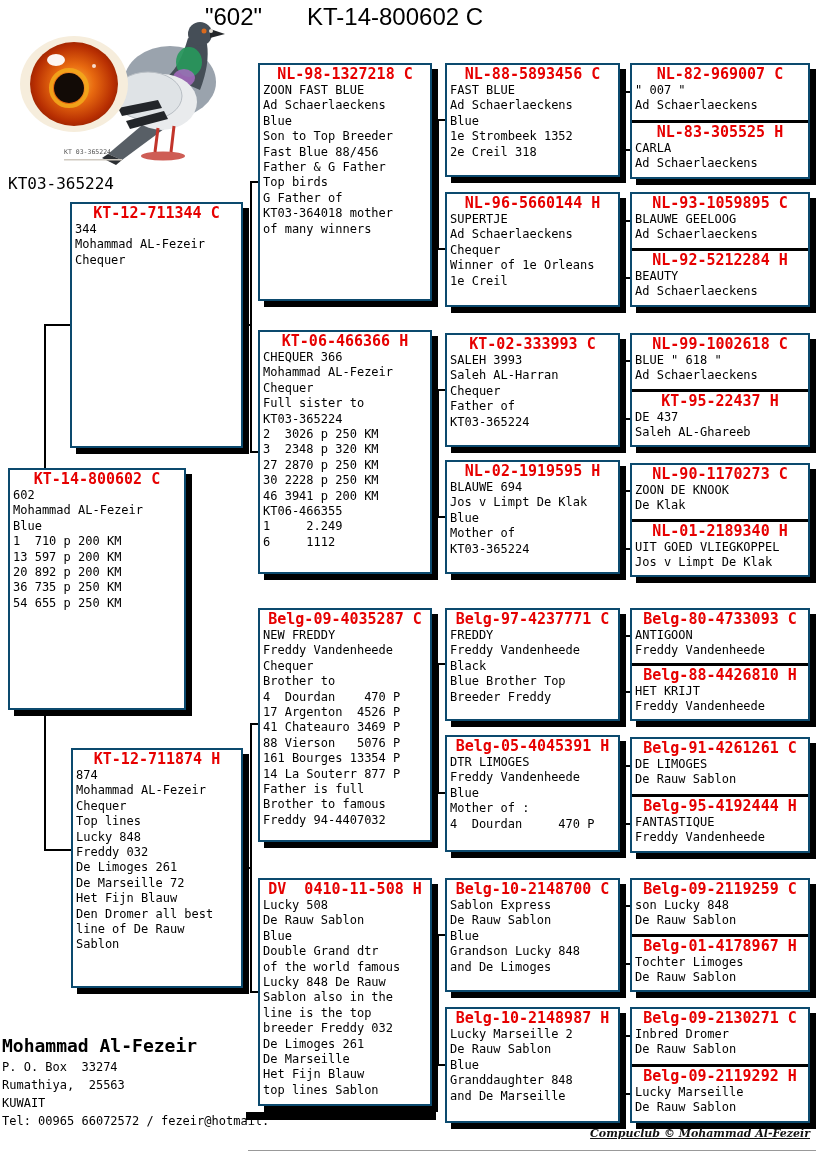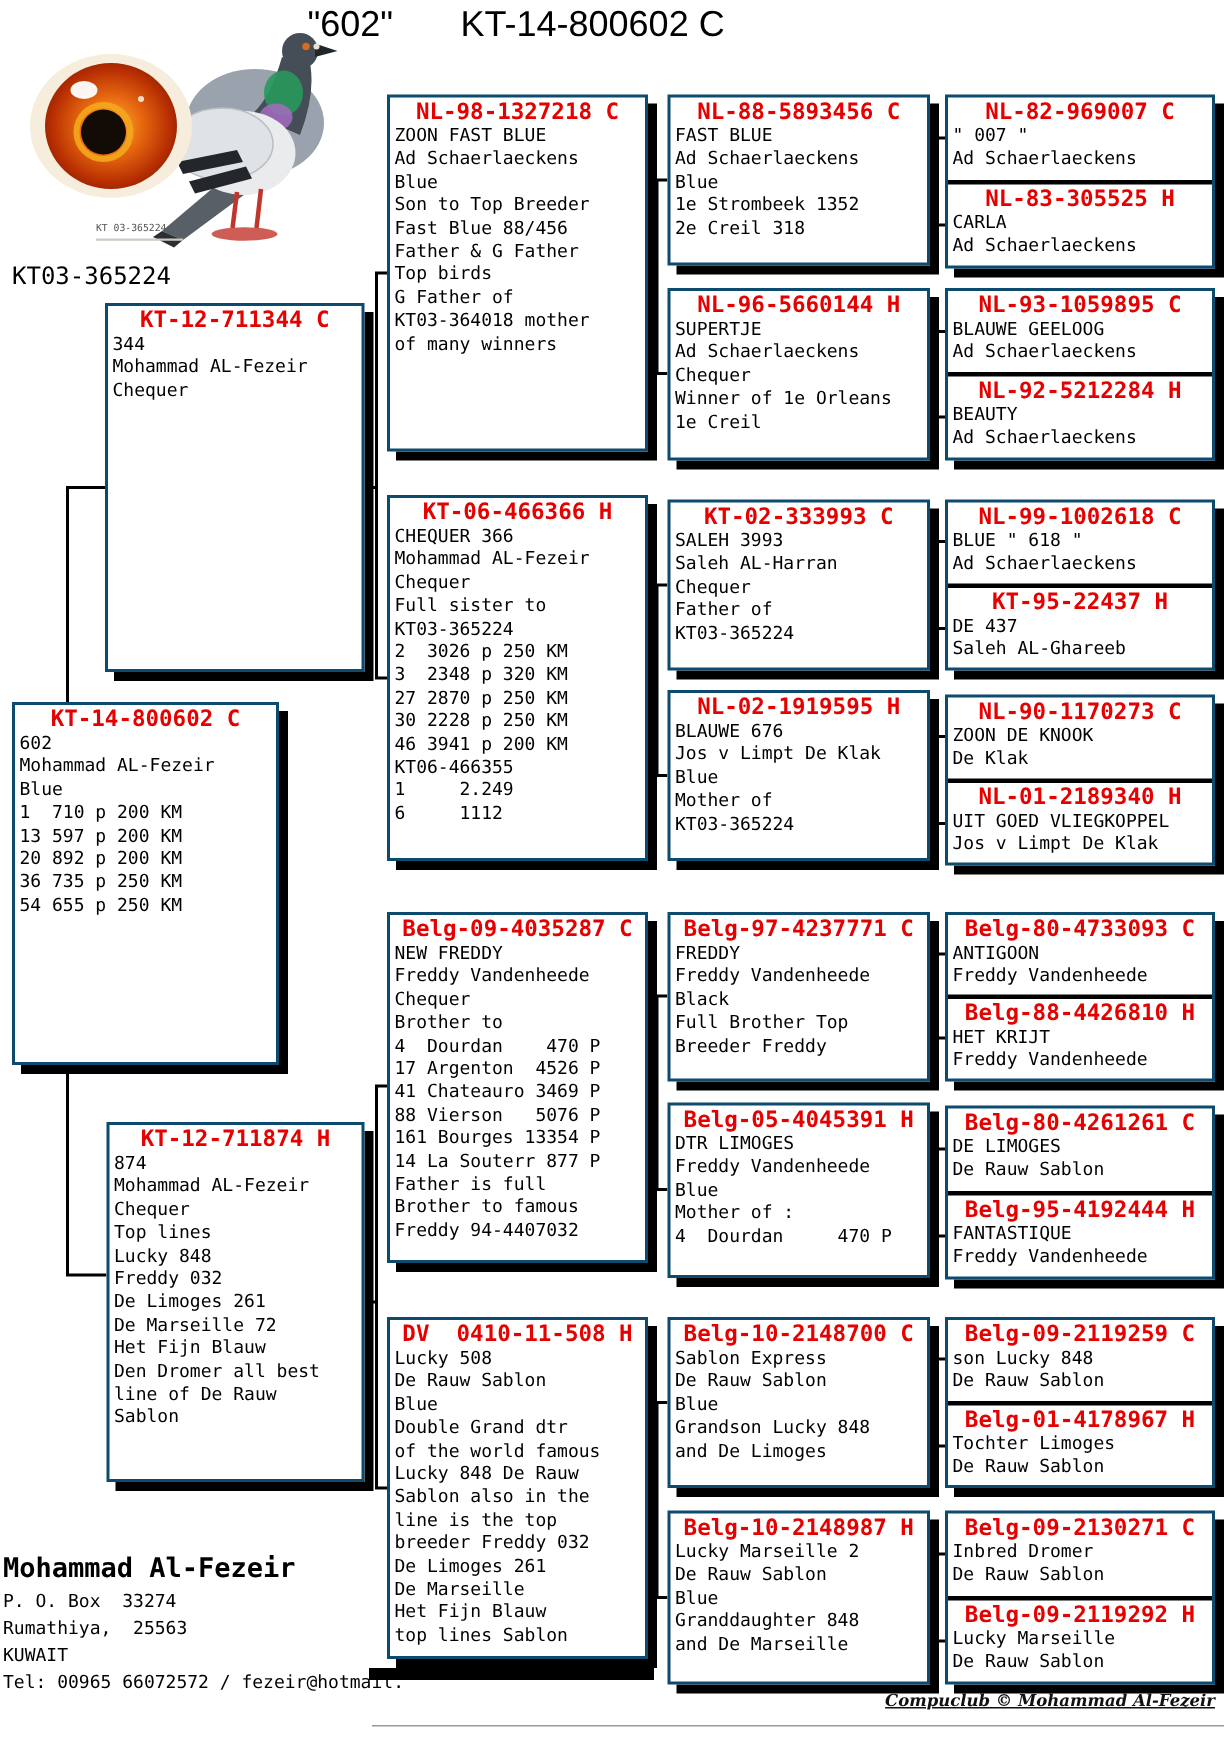--- a/index.html
+++ b/index.html
@@ -241,34 +241,34 @@
         <div class="ln">SALEH 3993</div>
         <div class="ln">Saleh AL-Harran</div>
         <div class="ln">Chequer</div>
         <div class="ln">Father of</div>
         <div class="ln">KT03-365224</div>
       </div>
   </div>
   <div class="pbox" style="left:445px;top:460px;width:175px;height:114px">
     <div class="ptitle">NL-02-1919595 H</div>
     <div class="pbody">
-        <div class="ln">BLAUWE 676</div>
+        <div class="ln">BLAUWE 694</div>
         <div class="ln">Jos v Limpt De Klak</div>
         <div class="ln">Blue</div>
         <div class="ln">Mother of</div>
         <div class="ln">KT03-365224</div>
       </div>
   </div>
   <div class="pbox" style="left:445px;top:608px;width:175px;height:113px">
     <div class="ptitle">Belg-97-4237771 C</div>
     <div class="pbody">
         <div class="ln">FREDDY</div>
         <div class="ln">Freddy Vandenheede</div>
         <div class="ln">Black</div>
-        <div class="ln">Full Brother Top</div>
+        <div class="ln">Blue Brother Top</div>
         <div class="ln">Breeder Freddy</div>
       </div>
   </div>
   <div class="pbox" style="left:445px;top:735px;width:175px;height:117px">
     <div class="ptitle">Belg-05-4045391 H</div>
     <div class="pbody">
         <div class="ln">DTR LIMOGES</div>
         <div class="ln">Freddy Vandenheede</div>
         <div class="ln">Blue</div>
         <div class="ln">Mother of :</div>
@@ -371,21 +371,21 @@
     <div class="gsub second">
       <div class="ptitle">Belg-88-4426810 H</div>
       <div class="pbody">
           <div class="ln">HET KRIJT</div>
           <div class="ln">Freddy Vandenheede</div>
         </div>
     </div>
   </div>
   <div class="gpair" style="left:630px;top:737px;width:180px;height:116px">
     <div class="gsub">
-      <div class="ptitle">Belg-80-4261261 C</div>
+      <div class="ptitle">Belg-91-4261261 C</div>
       <div class="pbody">
           <div class="ln">DE LIMOGES</div>
           <div class="ln">De Rauw Sablon</div>
         </div>
     </div>
     <div class="gsub second">
       <div class="ptitle">Belg-95-4192444 H</div>
       <div class="pbody">
           <div class="ln">FANTASTIQUE</div>
           <div class="ln">Freddy Vandenheede</div>

